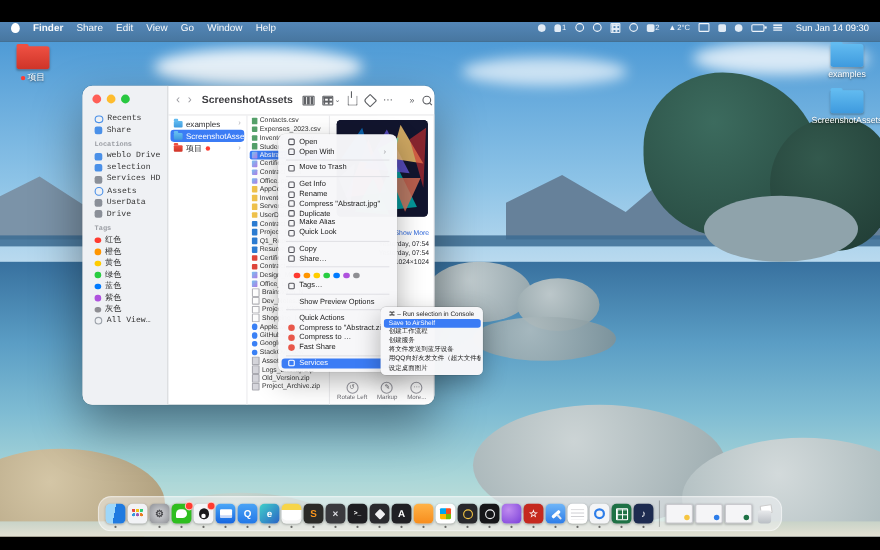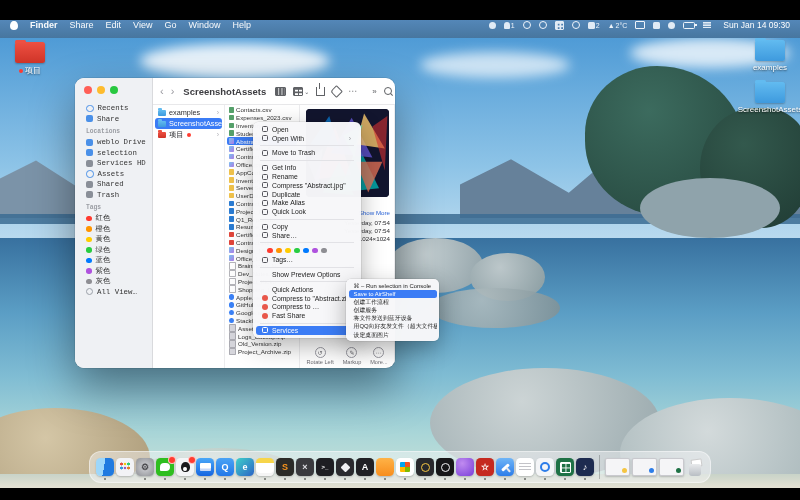--- a/index.html
+++ b/index.html
@@ -303,25 +303,25 @@
               <div class="sb-item">
                 <span class="si gray"></span>
                 <span>Services HD</span>
               </div>
               <div class="sb-item">
                 <span class="si ring"></span>
                 <span>Assets</span>
               </div>
               <div class="sb-item">
                 <span class="si gray"></span>
-                <span>Shared</span>
+                <span>UserData</span>
               </div>
               <div class="sb-item">
                 <span class="si gray"></span>
-                <span>Trash</span>
+                <span>Drive</span>
               </div>
             </div>
             <div class="sb-section">
               <div class="sb-head">Tags</div>
               <div class="sb-item">
                 <span class="si dot" style="background: rgb(255, 59, 48);"></span>
                 <span>红色</span>
               </div>
               <div class="sb-item">
                 <span class="si dot" style="background: rgb(255, 149, 0);"></span>

